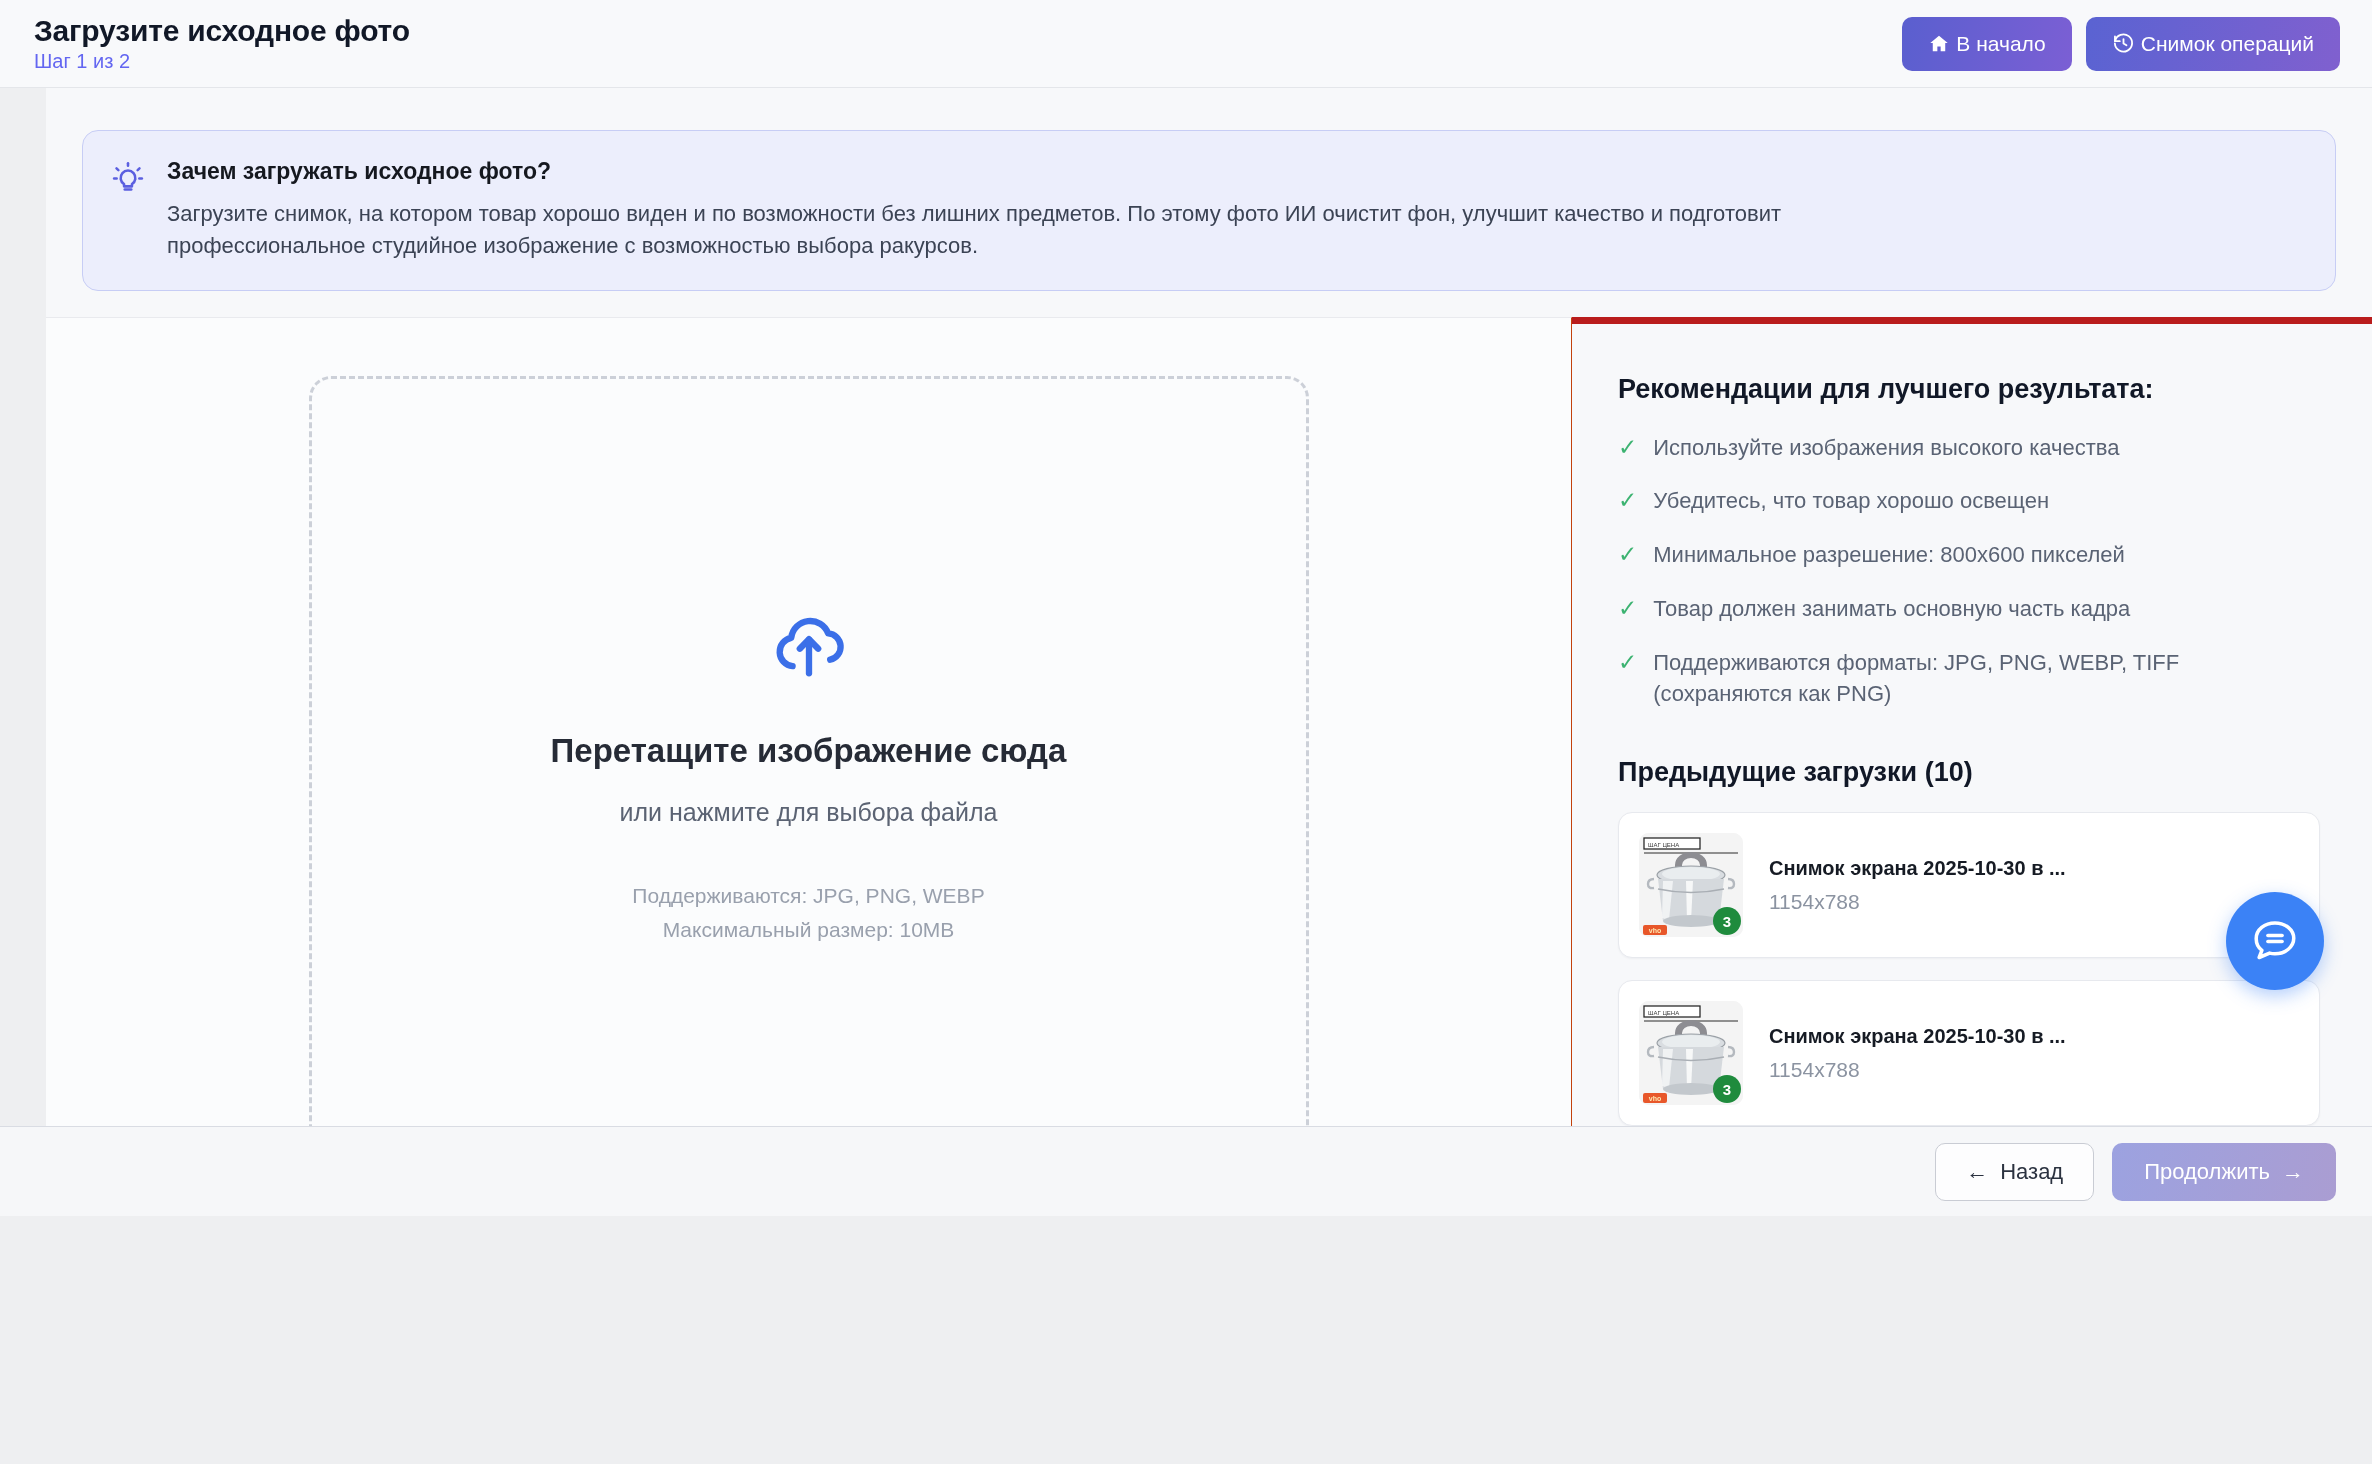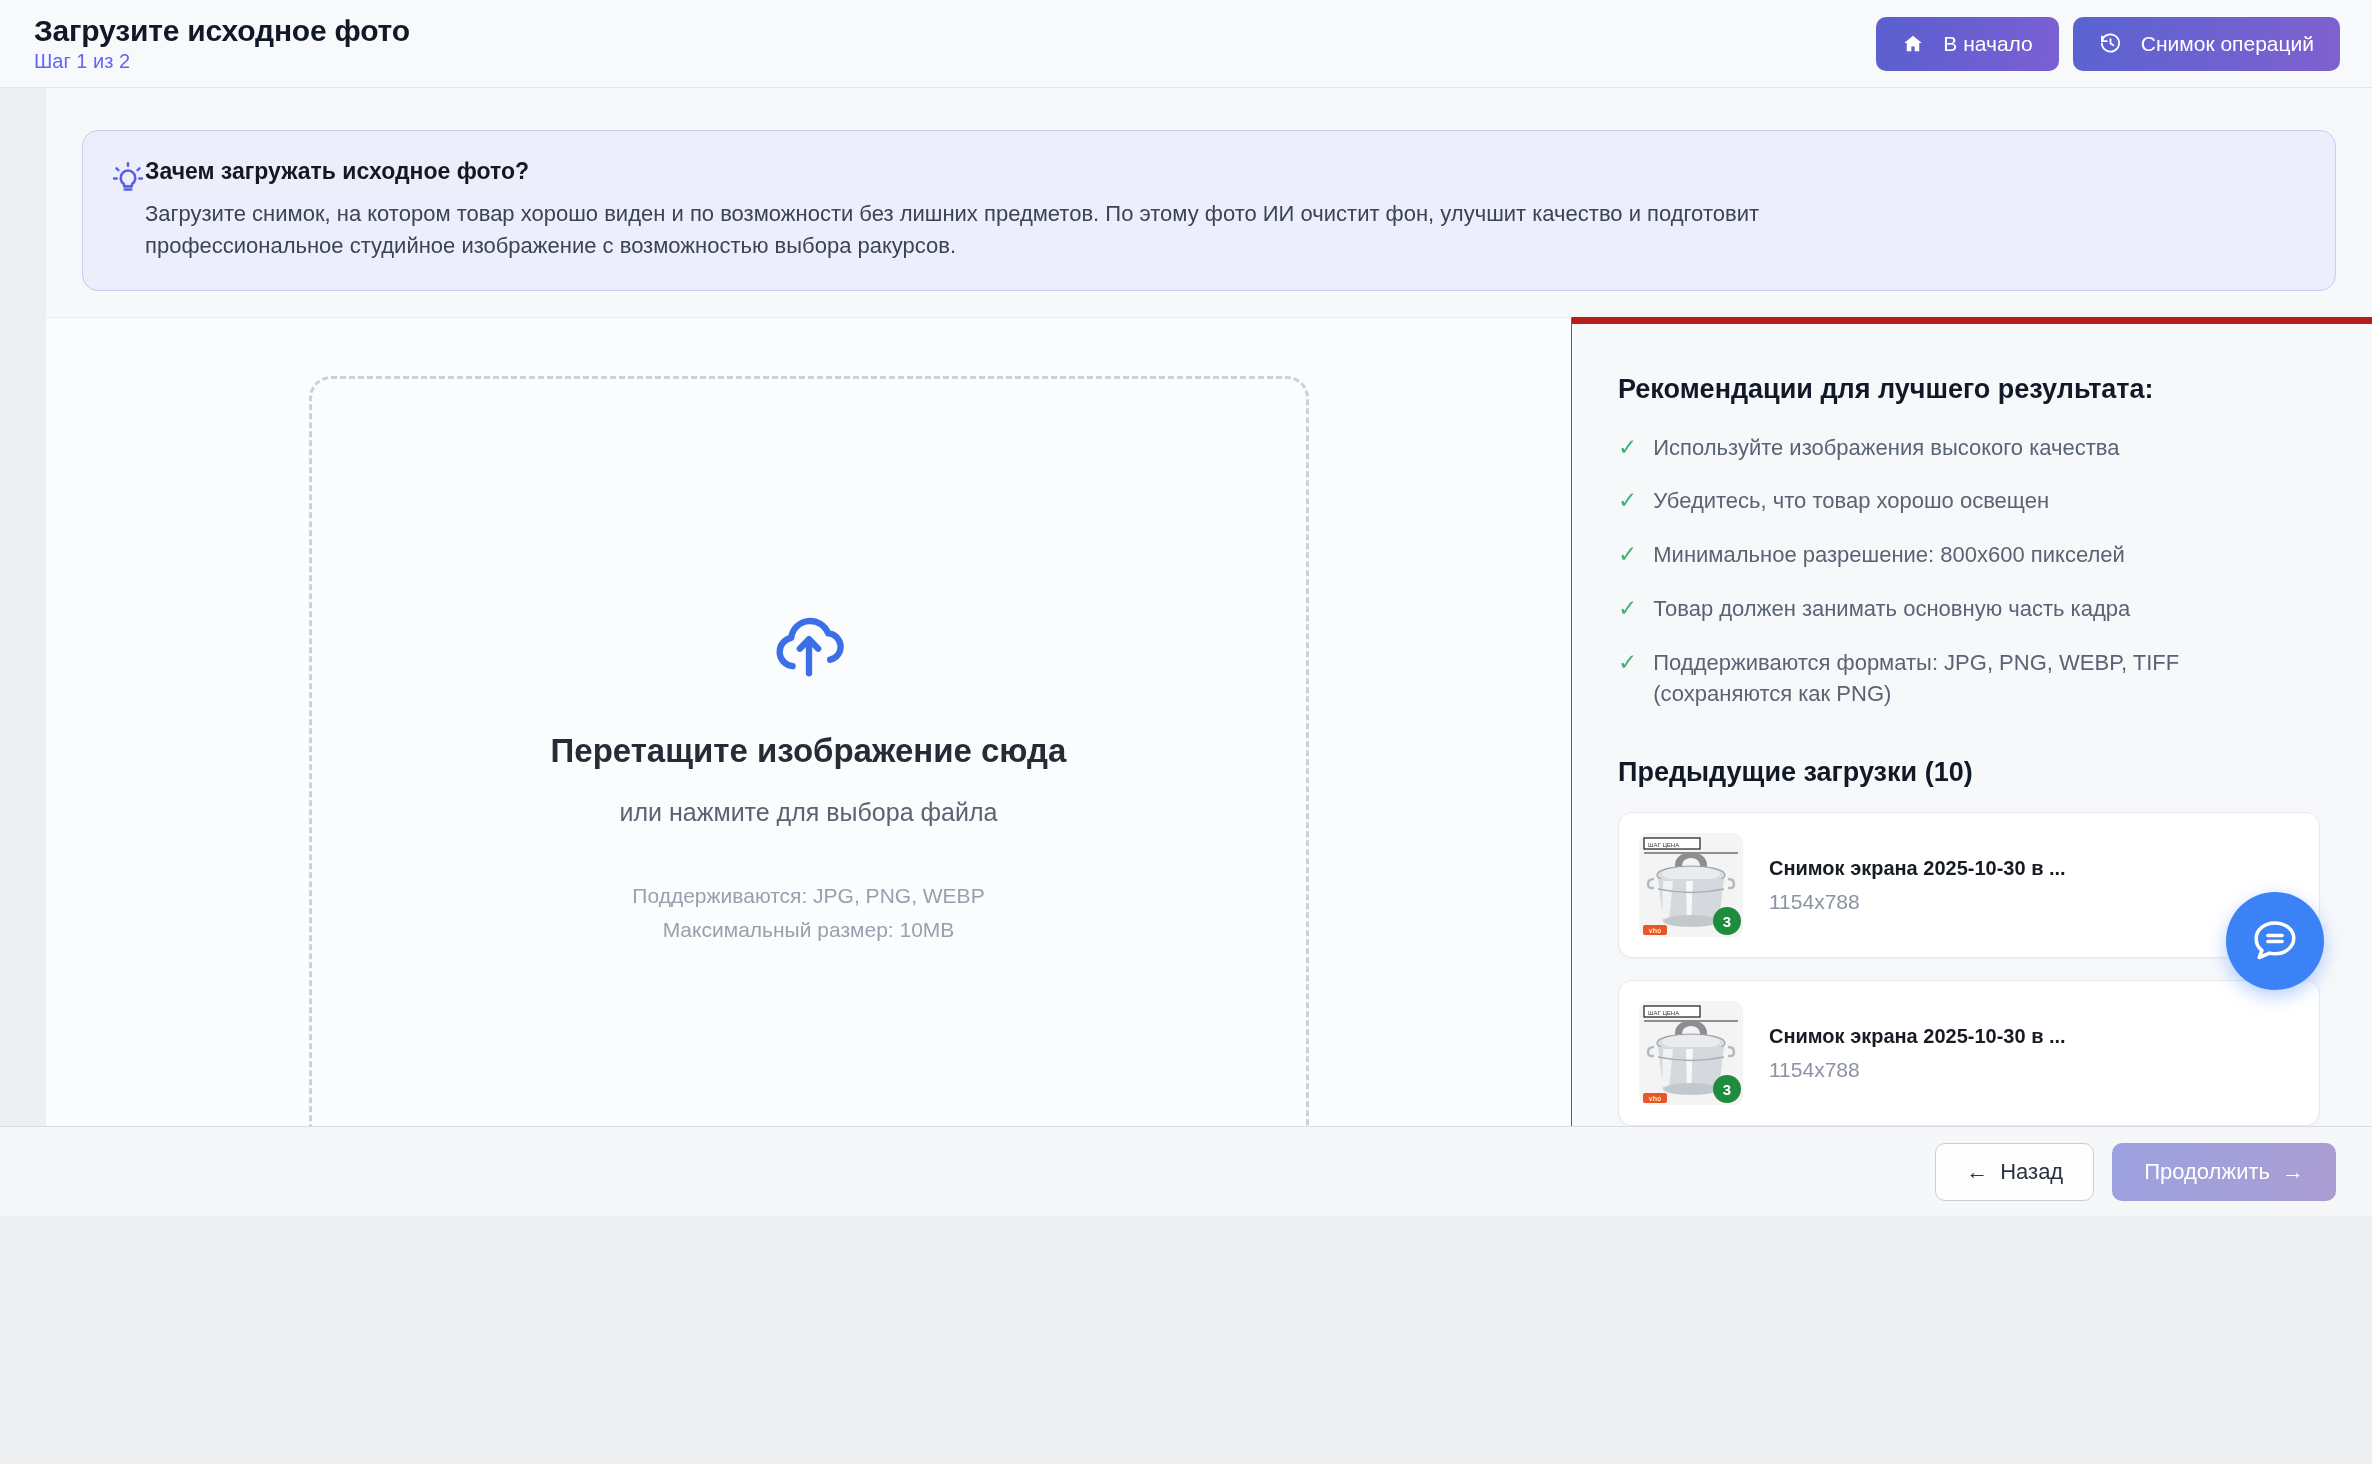--- a/index.html
+++ b/index.html
@@ -44,21 +44,21 @@
   .page-step {
     font-size: 20px;
     color: #6366f1;
     font-weight: normal;
     line-height: 1.1;
   }
   .header-right { display: flex; align-items: center; gap: 14px; }
   .hdr-btn {
     display: inline-flex;
     align-items: center;
-    gap: 19px;
+    gap: 6px;
     height: 54px;
     padding: 0 26px;
     border: none;
     border-radius: 10px;
     color: #ffffff;
     font-size: 21px;
     font-family: "Liberation Sans", sans-serif;
     cursor: pointer;
     white-space: nowrap;
   }
@@ -83,20 +83,21 @@
   }
 
   
   .banner {
     margin: 42px 36px 0 36px;
     background: #eceefc;
     border: 1px solid #c7cdf5;
     border-radius: 16px;
     padding: 26px 18px 28px 28px;
     display: flex;
+    gap: 22px;
     align-items: flex-start;
   }
   .bulb { flex: 0 0 auto; margin-top: 4px; }
   .banner-body { flex: 1 1 auto; }
   .banner-title {
     font-size: 23px;
     font-weight: bold;
     color: #15181f;
     margin-bottom: 12px;
     line-height: 1.25;

